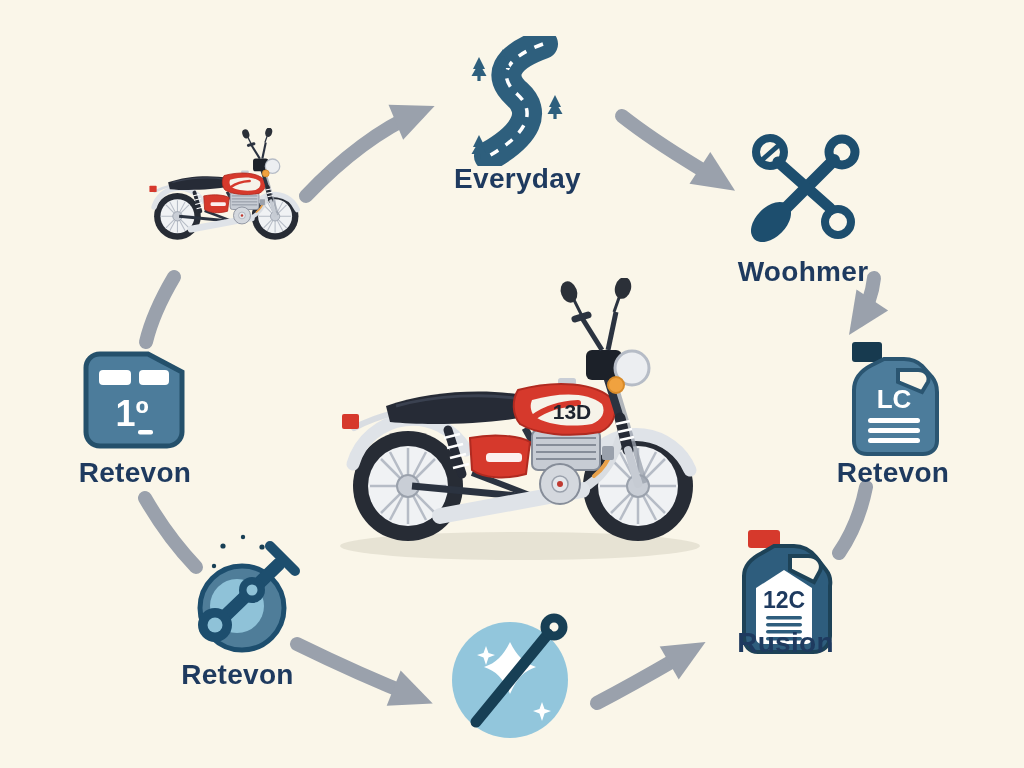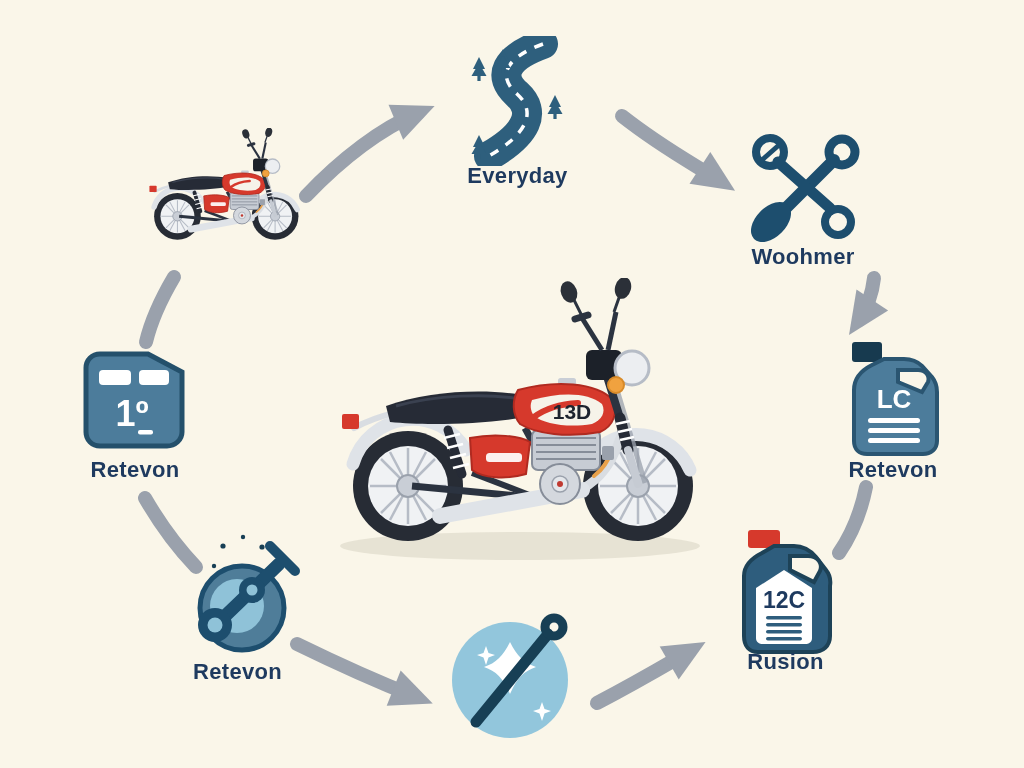--- a/index.html
+++ b/index.html
@@ -1,20 +1,20 @@
 <!DOCTYPE html>
 <html><head>
 <meta charset="utf-8">
 <style>
   html,body{margin:0;padding:0;}
   body{width:1024px;height:768px;overflow:hidden;background:#faf6e9;
        font-family:"Liberation Sans",sans-serif;}
   .stage{position:relative;width:1024px;height:768px;background:#faf6e9;}
   .abs{position:absolute;}
-  .label{position:absolute;font-weight:700;font-size:22px;color:#1e3a5f;
+  .label{position:absolute;font-weight:700;font-size:28px;color:#1e3a5f;
          text-align:center;letter-spacing:.3px;line-height:1.1;}
   svg{display:block;}
 </style>
 </head>
 <body>
 
 <div class="stage">
 
   <svg width="0" height="0" style="position:absolute" aria-hidden="true">
     <defs>
@@ -166,21 +166,21 @@
     <line x1="92" y1="30" x2="40" y2="82" stroke="#1d4e6e" stroke-width="12" stroke-linecap="round"></line>
     <circle cx="100" cy="22" r="13" stroke="#1d4e6e" stroke-width="9" fill="none"></circle>
     <ellipse cx="29" cy="92" rx="15" ry="24" fill="#1d4e6e" transform="rotate(45 29 92)"></ellipse>
 
     <line x1="36" y1="32" x2="88" y2="78" stroke="#1d4e6e" stroke-width="11" stroke-linecap="round"></line>
     <circle cx="28" cy="22" r="14" stroke="#1d4e6e" stroke-width="8" fill="none"></circle>
     <line x1="20" y1="30" x2="37" y2="15" stroke="#1d4e6e" stroke-width="5" stroke-linecap="round"></line>
     <circle cx="96" cy="92" r="13" stroke="#1d4e6e" stroke-width="8" fill="none"></circle>
     <path d="M91,87 C97,83 101,88 96,92 C91,96 94,101 100,97" stroke="#faf6e9" stroke-width="3.5" fill="none" stroke-linecap="round"></path>
   </svg>
-  <div class="label" style="left:708px;top:245px;width:190px">Woohmer</div>
+  <div class="label" style="left:708px;top:257px;width:190px">Woohmer</div>
 
   <svg class="abs" style="left:842px;top:340px" width="102" height="120" viewBox="0 0 102 120">
     <rect x="10" y="2" width="30" height="20" rx="3" fill="#173a4f"></rect>
     <path d="M12,50 C12,38 20,30 30,25 L42,19 H62 C70,19 75,21 80,26 L90,37 C94,42 95,46 95,52 V101 C95,109 89,114 81,114 H25 C17,114 12,109 12,101 Z" fill="#4c7c9b" stroke="#2a5571" stroke-width="4"></path>
     <path d="M56,30 L76,30 C84,30 88,36 86,42 L80,52 L56,42 Z" fill="#faf6e9" stroke="#2a5571" stroke-width="4"></path>
     <text x="52" y="68" text-anchor="middle" font-family="Liberation Sans, sans-serif" font-weight="700" font-size="26" fill="#ffffff">LC</text>
     <rect x="26" y="78" width="52" height="5" rx="2.5" fill="#ffffff"></rect>
     <rect x="26" y="88" width="52" height="5" rx="2.5" fill="#ffffff"></rect>
     <rect x="26" y="98" width="52" height="5" rx="2.5" fill="#ffffff"></rect>
   </svg>
@@ -190,21 +190,21 @@
     <rect x="16" y="2" width="32" height="18" rx="3" fill="#d6392c"></rect>
     <path d="M12,48 C12,37 20,30 30,25 L42,18 H62 C72,18 78,22 84,29 L94,42 C98,47 99,52 98,58 V108 C98,118 91,124 81,124 H26 C17,124 12,118 12,108 Z" fill="#2e5d7d" stroke="#1d4257" stroke-width="4"></path>
     <path d="M58,28 L76,28 C86,28 91,36 88,43 L82,54 L58,42 Z" fill="#faf6e9" stroke="#1d4257" stroke-width="4"></path>
     <path d="M24,60 L52,42 L80,60 V110 C80,114 77,116 73,116 H31 C27,116 24,114 24,110 Z" fill="#ffffff"></path>
     <text x="52" y="80" text-anchor="middle" font-family="Liberation Sans, sans-serif" font-weight="700" font-size="23" fill="#1e3a5f">12C</text>
     <rect x="34" y="88" width="36" height="3.6" rx="1.8" fill="#2e5d7d"></rect>
     <rect x="34" y="95" width="36" height="3.6" rx="1.8" fill="#2e5d7d"></rect>
     <rect x="34" y="102" width="36" height="3.6" rx="1.8" fill="#2e5d7d"></rect>
     <rect x="34" y="109" width="36" height="3.6" rx="1.8" fill="#2e5d7d"></rect>
   </svg>
-  <div class="label" style="left:693px;top:650px;width:185px">Rusion</div>
+  <div class="label" style="left:693px;top:628px;width:185px">Rusion</div>
 
   <svg class="abs" style="left:448px;top:598px" width="135" height="155" viewBox="0 0 135 155">
     <circle cx="62" cy="82" r="58" fill="#92c6dc"></circle>
     <path d="M62,44 C69,58 76,65 88,69 C76,73 69,80 62,96 C55,80 48,73 36,69 C48,65 55,58 62,44 Z" fill="#ffffff"></path>
     <path d="M38,48 L40.5,55 L47,57 L40.5,59.5 L38,67 L35.5,59.5 L29,57 L35.5,55 Z" fill="#ffffff"></path>
     <path d="M94,104 L96.5,111 L103,113 L96.5,115.5 L94,123 L91.5,115.5 L85,113 L91.5,111 Z" fill="#ffffff"></path>
     <line x1="28" y1="124" x2="100" y2="36" stroke="#173f55" stroke-width="11" stroke-linecap="round"></line>
     <circle cx="106" cy="29" r="9" stroke="#173f55" stroke-width="9" fill="none"></circle>
   </svg>
 

